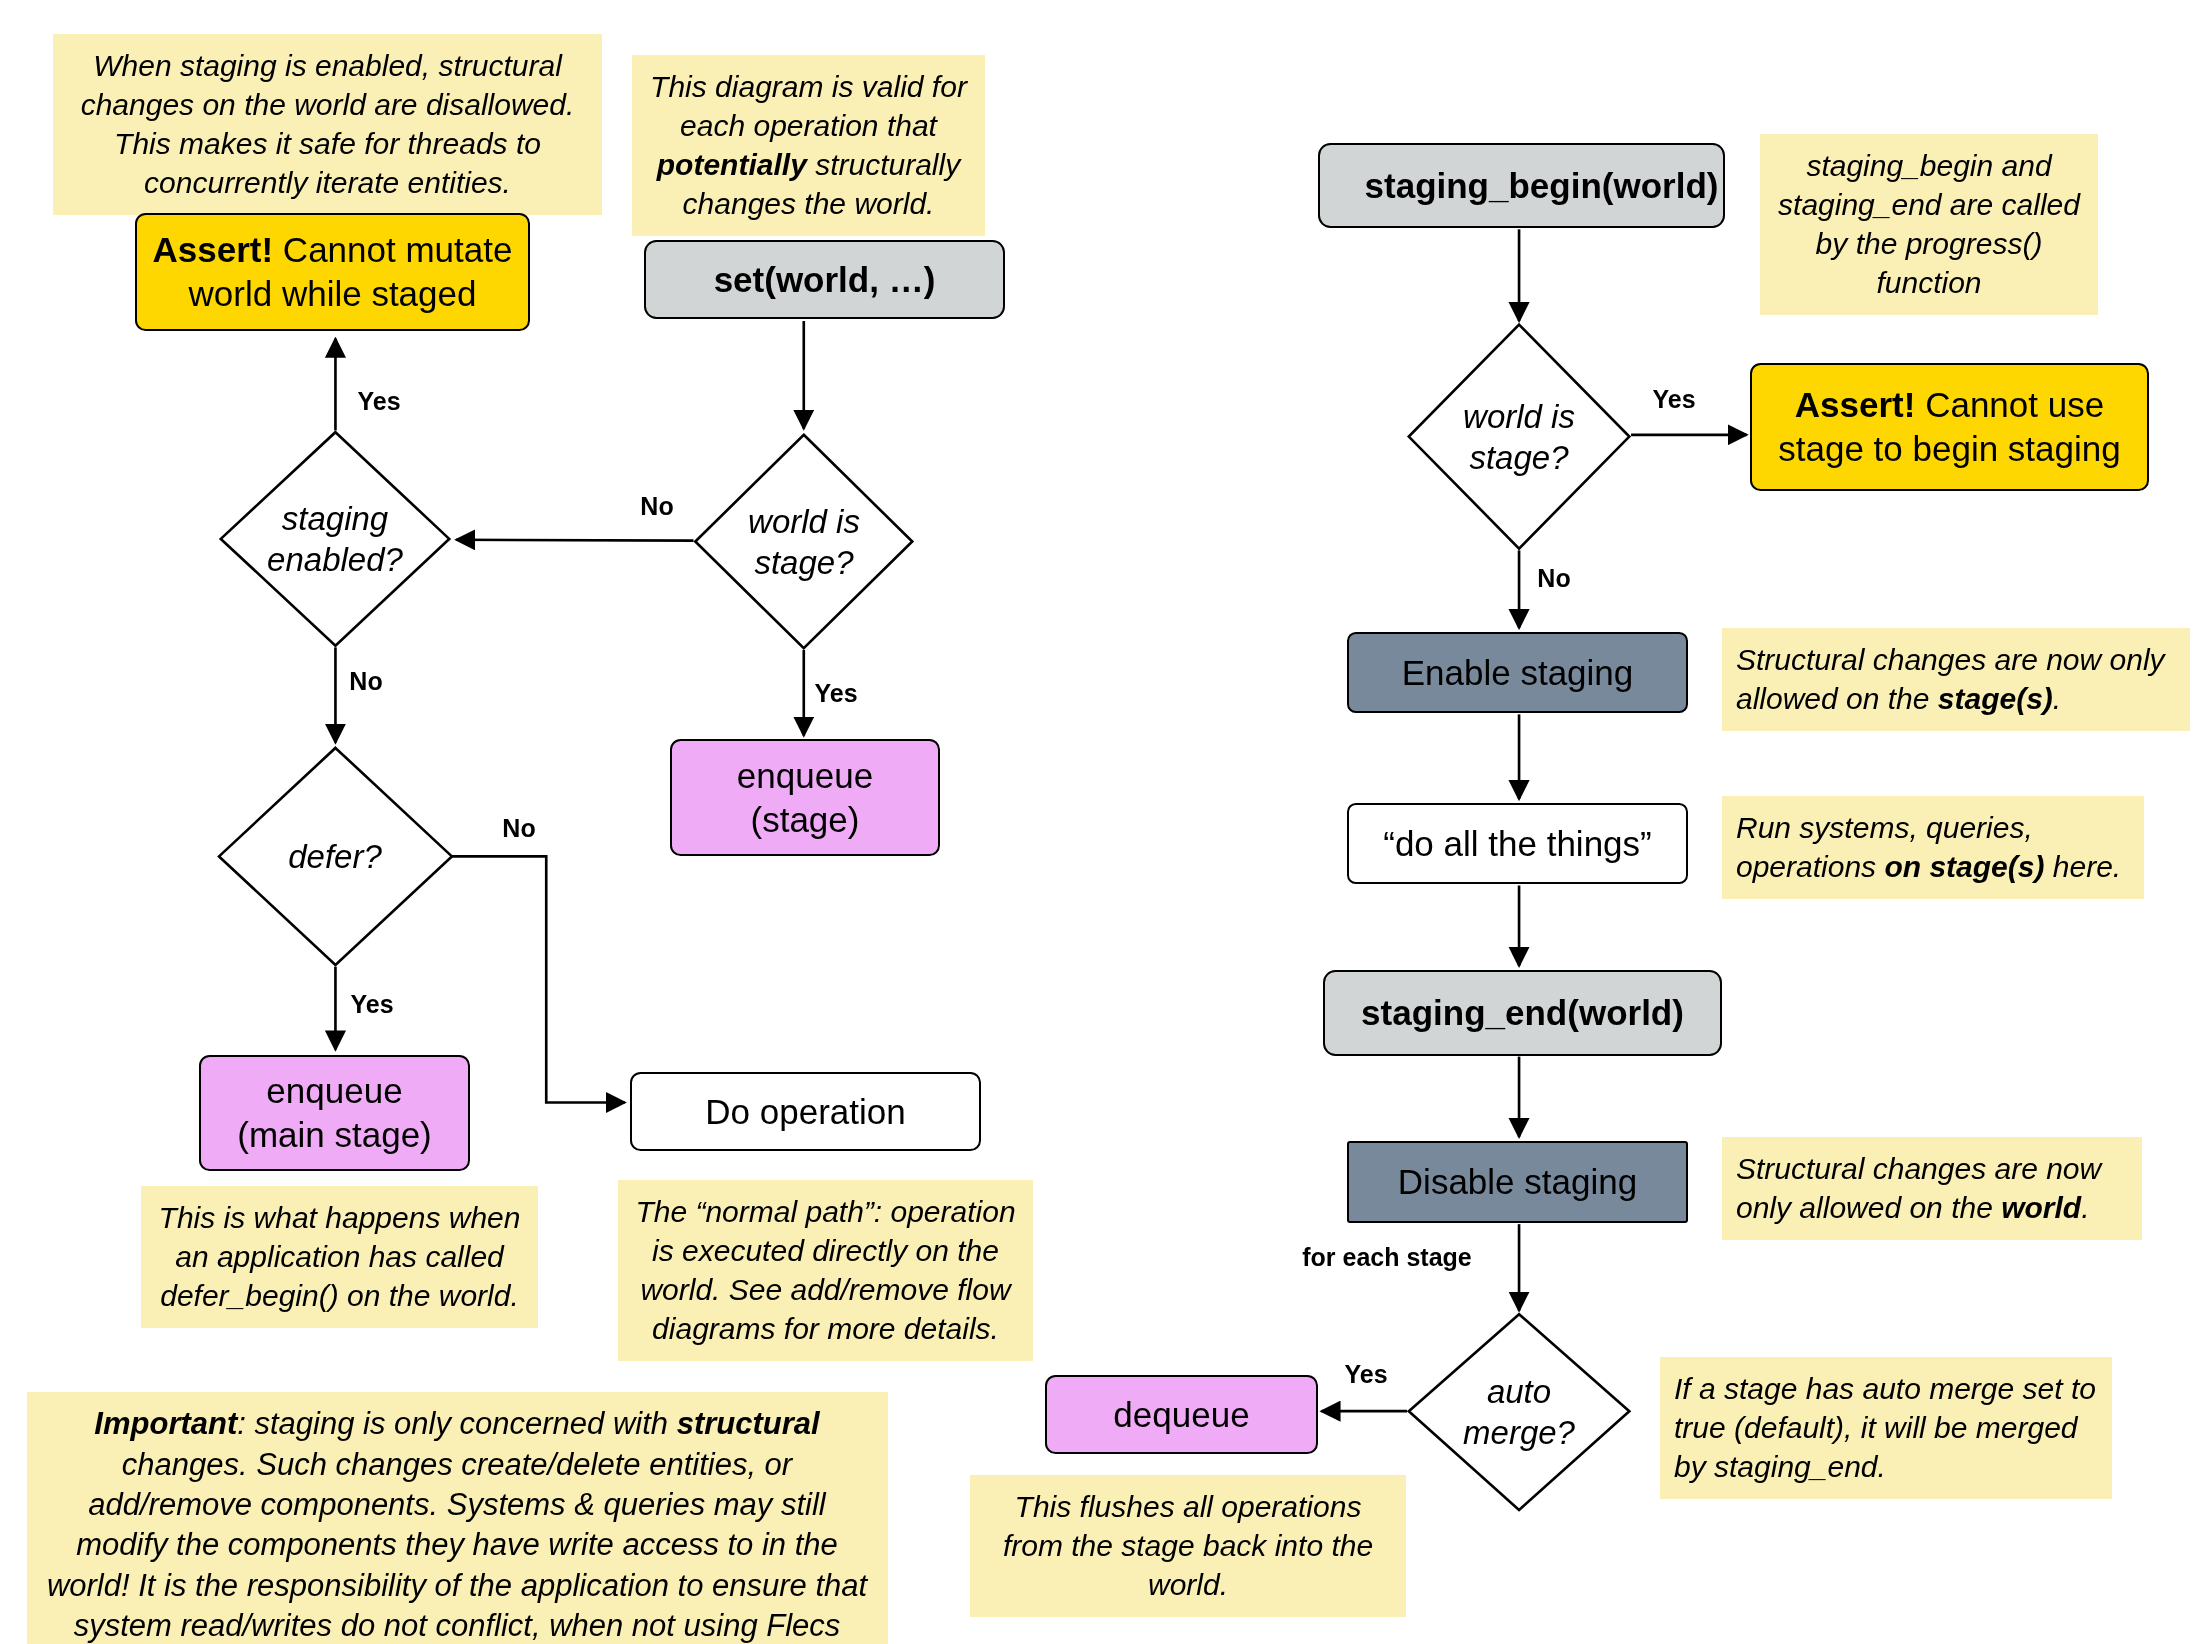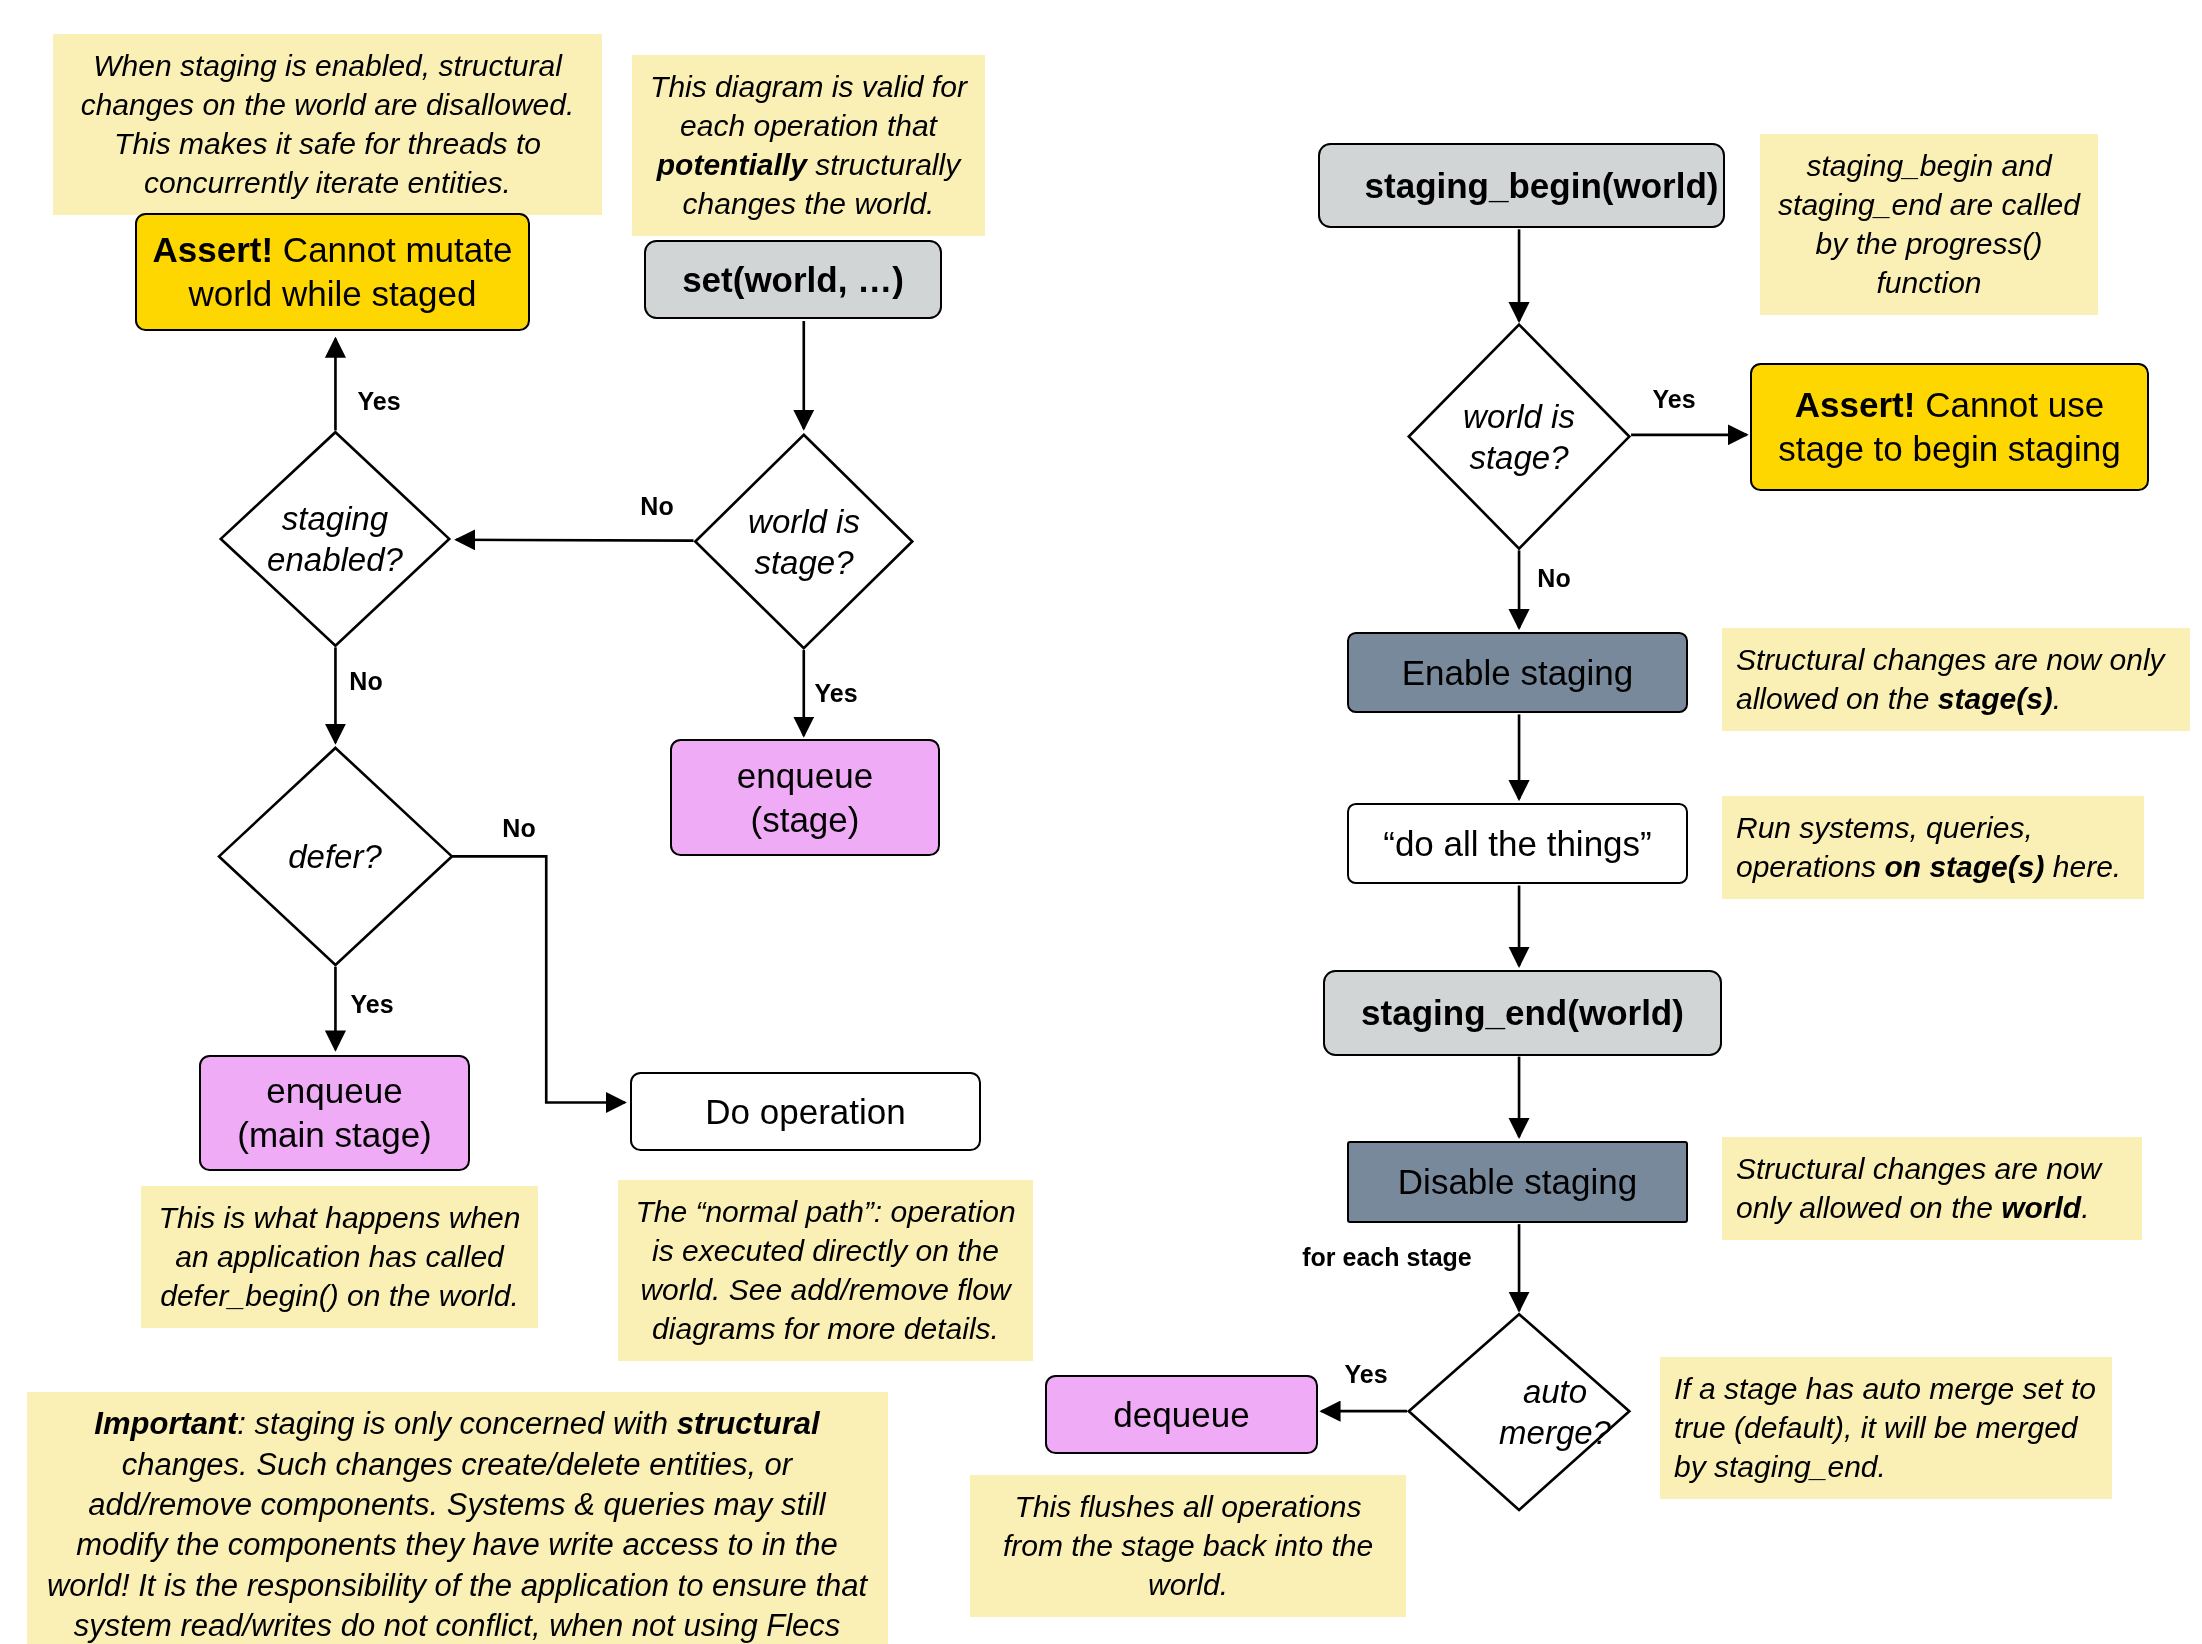--- a/index.html
+++ b/index.html
@@ -101,21 +101,21 @@
   </div>
 
   <div class="note left" style="left:1660px;top:1357px;width:452px;">
     <span>If a stage has auto merge set to true (default), it will be merged by staging_end.</span>
   </div>
 
   <div class="box gold" style="left:135px;top:213px;width:395px;height:118px;">
     <div><span class="b">Assert!</span><span> Cannot mutate world while staged</span></div>
   </div>
 
-  <div class="box gray" style="left:644px;top:240px;width:298px;height:79px;">
+  <div class="box gray" style="left:644px;top:240px;width:361px;height:79px;">
     <span>set(world, …)</span>
   </div>
 
   <div class="box purple" style="left:670px;top:739px;width:270px;height:117px;">
     <span>enqueue
 (stage)</span>
   </div>
 
   <div class="box purple" style="left:199px;top:1055px;width:271px;height:116px;">
     <span>enqueue
@@ -154,21 +154,21 @@
     <span>dequeue</span>
   </div>
 
   <div class="diamond-label" style="left:335px;top:539px;">staging
 enabled?</div>
   <div class="diamond-label" style="left:804px;top:542px;">world is
 stage?</div>
   <div class="diamond-label" style="left:335px;top:857px;">defer?</div>
   <div class="diamond-label" style="left:1519px;top:437px;">world is
 stage?</div>
-  <div class="diamond-label" style="left:1519px;top:1412px;margin-left:36px;">auto
+  <div class="diamond-label" style="left:1519px;top:1412px;">auto
 merge?</div>
 
   <div class="edge-label" style="left:379px;top:401px;">Yes</div>
   <div class="edge-label" style="left:657px;top:506px;">No</div>
   <div class="edge-label" style="left:366px;top:681px;">No</div>
   <div class="edge-label" style="left:836px;top:693px;">Yes</div>
   <div class="edge-label" style="left:372px;top:1004px;">Yes</div>
   <div class="edge-label" style="left:519px;top:828px;">No</div>
   <div class="edge-label" style="left:1674px;top:399px;">Yes</div>
   <div class="edge-label" style="left:1554px;top:578px;">No</div>

